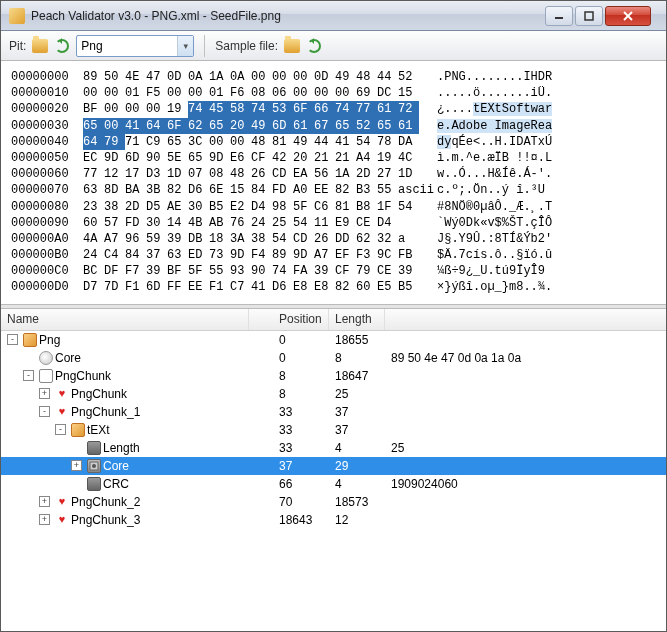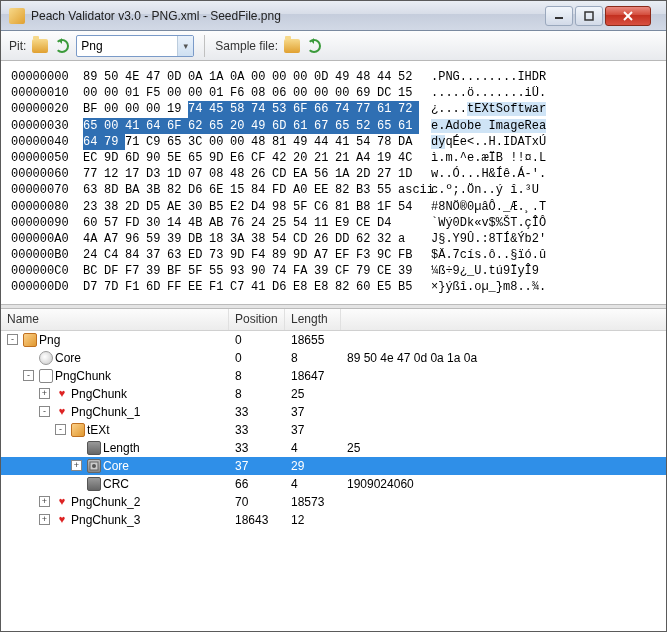--- a/index.html
+++ b/index.html
@@ -102,32 +102,32 @@
     font-size:12px;
     white-space:pre;
     line-height:1.35;
     overflow:hidden;
     color:#000;
   }
   .hexrow{display:flex;}
   .hex-addr{width:72px;color:#000;}
   .hex-bytes{display:flex;flex-wrap:nowrap;}
   .hxb{width:21px;text-align:left;}
-  .hex-ascii{margin-left:12px;font-family:Liberation Mono, monospace;}
+  .hex-ascii{margin-left:18px;font-family:Liberation Mono, monospace;}
   .hlh{background:#2f6fb3;color:#fff;}
   .hla{background:#cfe4f6;color:#000000;}
   .splitter{height:5px;background:#e4e4e4;border-top:1px solid #bbb;border-bottom:1px solid #bbb;cursor:row-resize;}
   .tree-pane{flex:1;overflow:auto;background:#fff;}
   .tree-header{
     display:flex;background:linear-gradient(to bottom,#fcfcfc,#ececec);
     border-bottom:1px solid #d0d0d0;height:22px;align-items:center;font-size:12px;color:#333;
   }
   .tree-header .col{padding:0 6px;border-right:1px solid #e0e0e0;height:100%;display:flex;align-items:center;}
-  .col-name{width:228px;}
-  .col-pos{width:56px;}
+  .col-name{width:248px;}
+  .col-pos{width:56px;margin-left:24px;}
   .col-len{width:56px;}
   .col-val{flex:1;}
   .row{display:flex;height:18px;align-items:center;font-size:12px;}
   .row.sel{background:#2f8fe8;color:#fff;}
   .row .col{padding:0 6px;}
   .row .col-name{display:flex;align-items:center;gap:2px;}
   .tw{display:inline-block;width:11px;height:11px;border:1px solid #888;background:#fff;
       font-size:9px;line-height:9px;text-align:center;color:#444;margin-right:3px;}
   .sp{display:inline-block;width:14px;}
   .ico{width:14px;height:14px;display:inline-flex;align-items:center;justify-content:center;border-radius:2px;}

